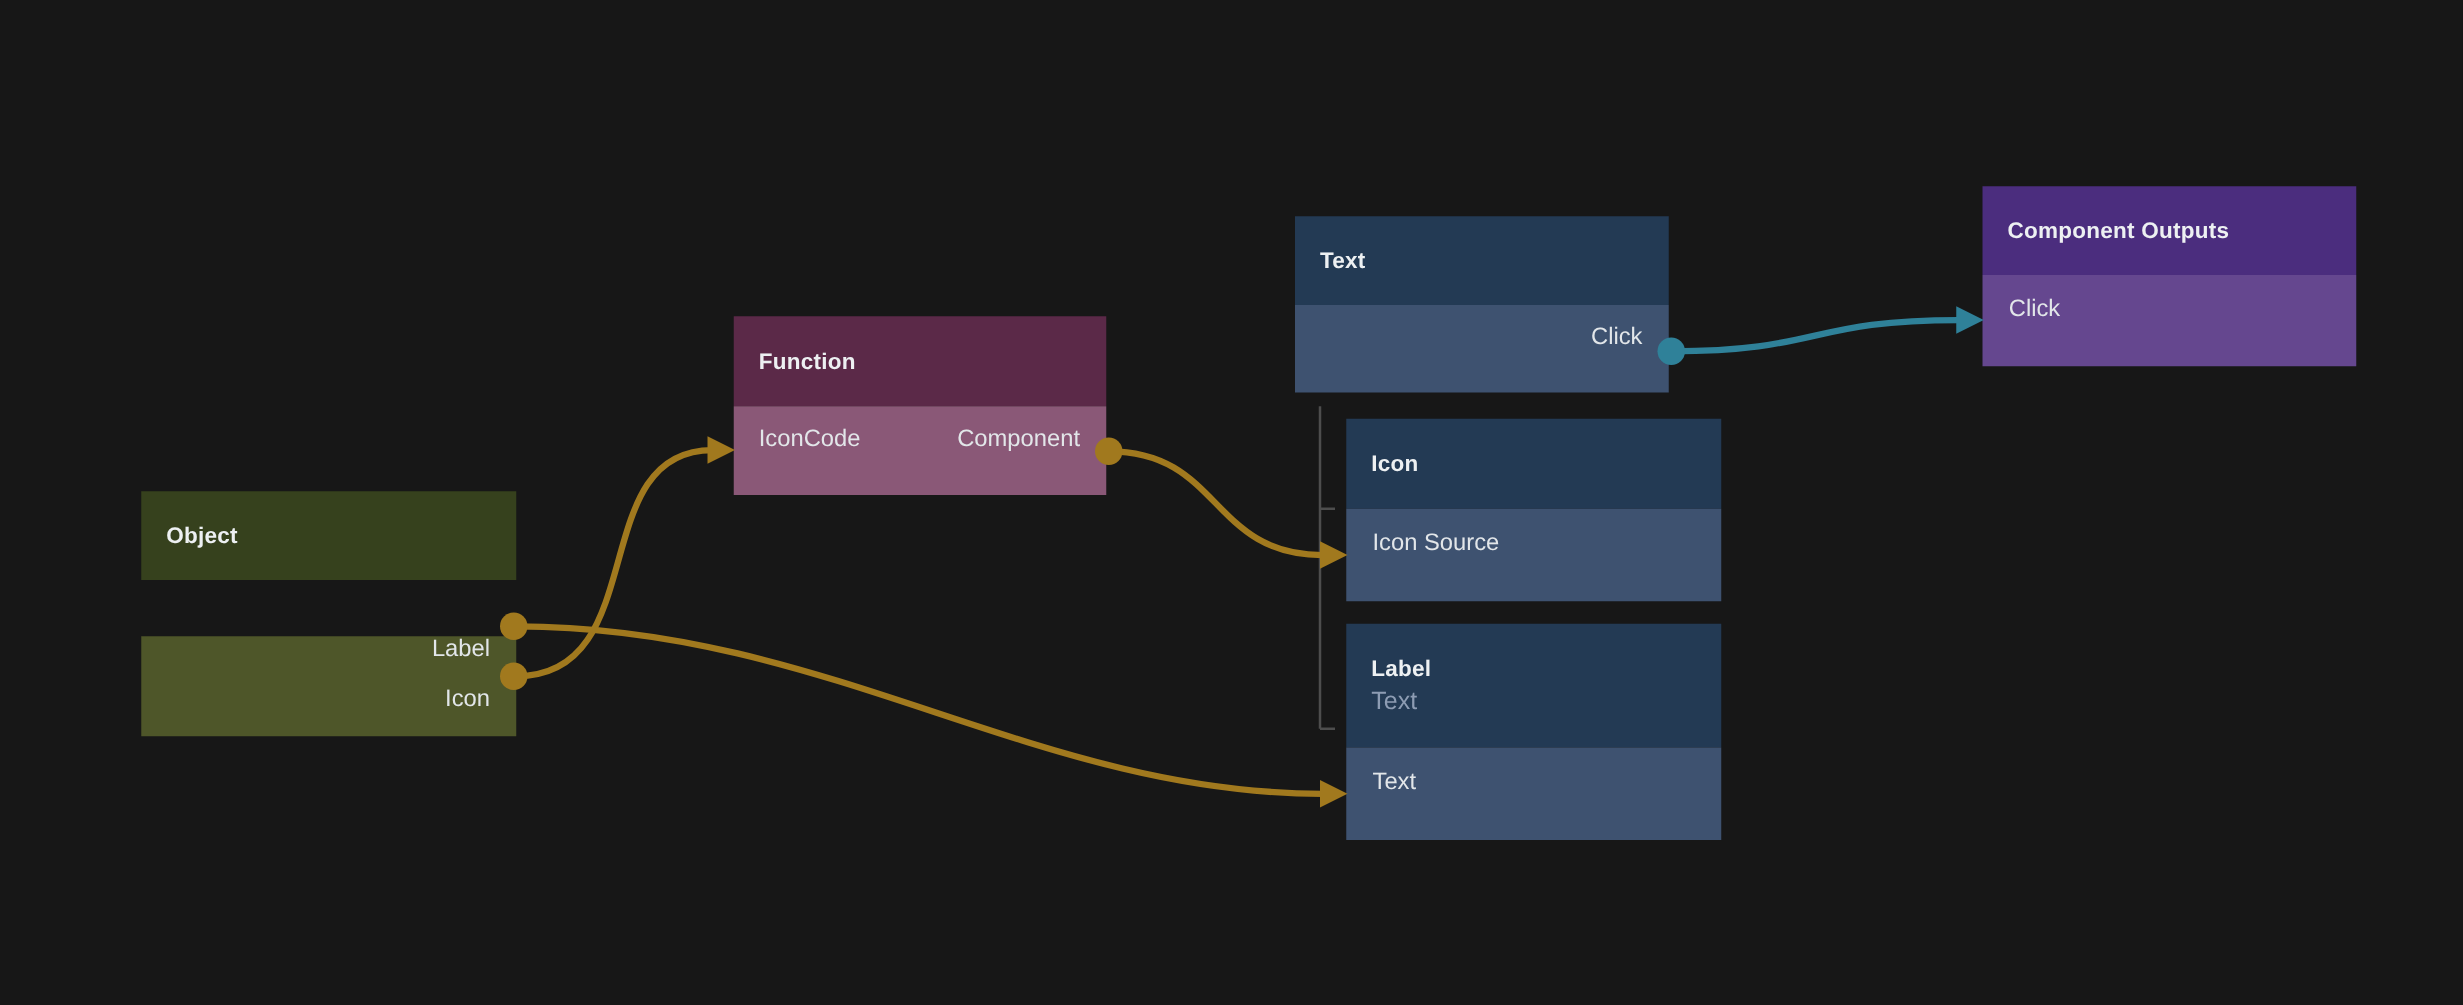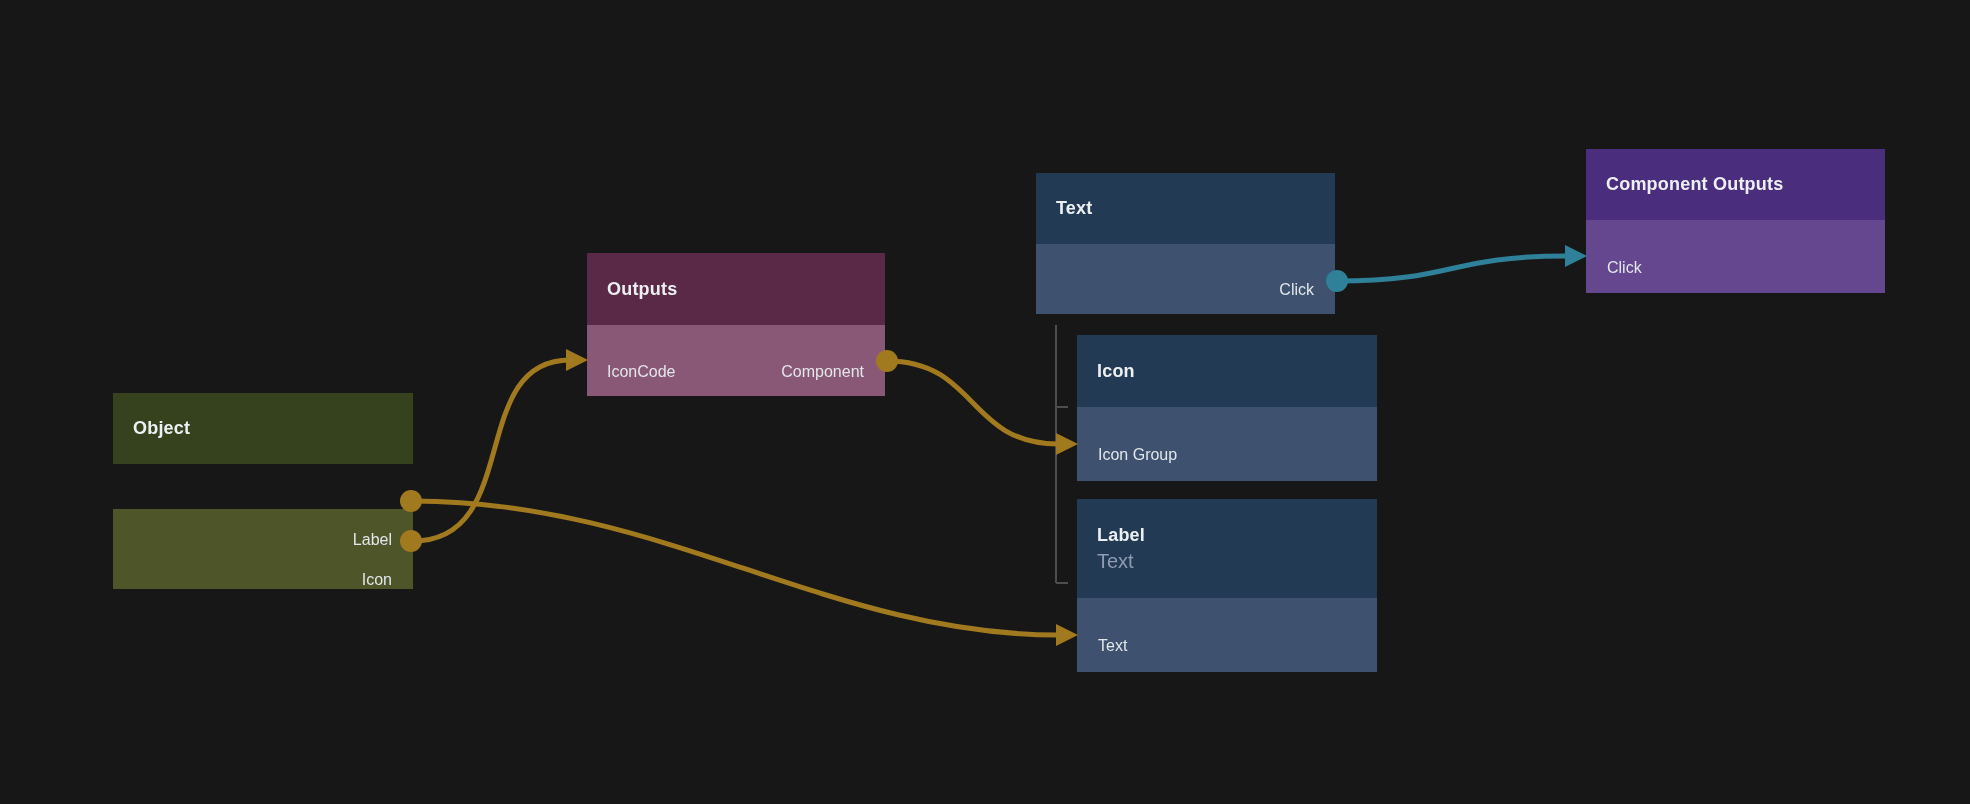--- a/index.html
+++ b/index.html
@@ -48,23 +48,23 @@
     color:var(--text-muted);
     font-size:20px;font-weight:400;
     margin-top:4px;
     white-space:nowrap;
   }
   .node-body{
     flex:1 1 auto;
     display:flex;flex-direction:column;justify-content:center;
   }
   .port-row{
-    display:flex;align-items:flex-end;
+    display:flex;align-items:flex-start;
     height:40px;
-    font-size:16px;
+    font-size:19px;
     color:#e2e6e9;
     padding:0 21px;
   }
   .port-row.out{justify-content:flex-end;}
   .port-row.in{justify-content:flex-start;}
   .port-row.duo{justify-content:space-between;padding-left:20px;}
   .port-row span{white-space:nowrap;}
 
   
   .theme-object .node-header{background:var(--object-header);}
@@ -98,21 +98,21 @@
         <span>Label</span>
       </div>
       <div class="port-row out">
         <span>Icon</span>
       </div>
     </div>
   </div>
 
   <div class="node theme-function" style="left:587px;top:253px;width:298px;height:143px;">
     <div class="node-header" style="height:72px;">
-      <span class="node-title">Outputs</span>
+      <span class="node-title">Function</span>
     </div>
     <div class="node-body">
       <div class="port-row duo">
         <span>IconCode</span>
         <span>Component</span>
       </div>
     </div>
   </div>
 
   <div class="node theme-blue" style="left:1036px;top:173px;width:299px;height:141px;">
@@ -125,21 +125,21 @@
       </div>
     </div>
   </div>
 
   <div class="node theme-blue" style="left:1077px;top:335px;width:300px;height:146px;">
     <div class="node-header" style="height:72px;">
       <span class="node-title">Icon</span>
     </div>
     <div class="node-body">
       <div class="port-row in">
-        <span>Icon Group</span>
+        <span>Icon Source</span>
       </div>
     </div>
   </div>
 
   <div class="node theme-blue" style="left:1077px;top:499px;width:300px;height:173px;">
     <div class="node-header" style="height:99px;">
       <span class="node-title">Label</span>
       <span class="node-subtitle">Text</span>
     </div>
     <div class="node-body">

